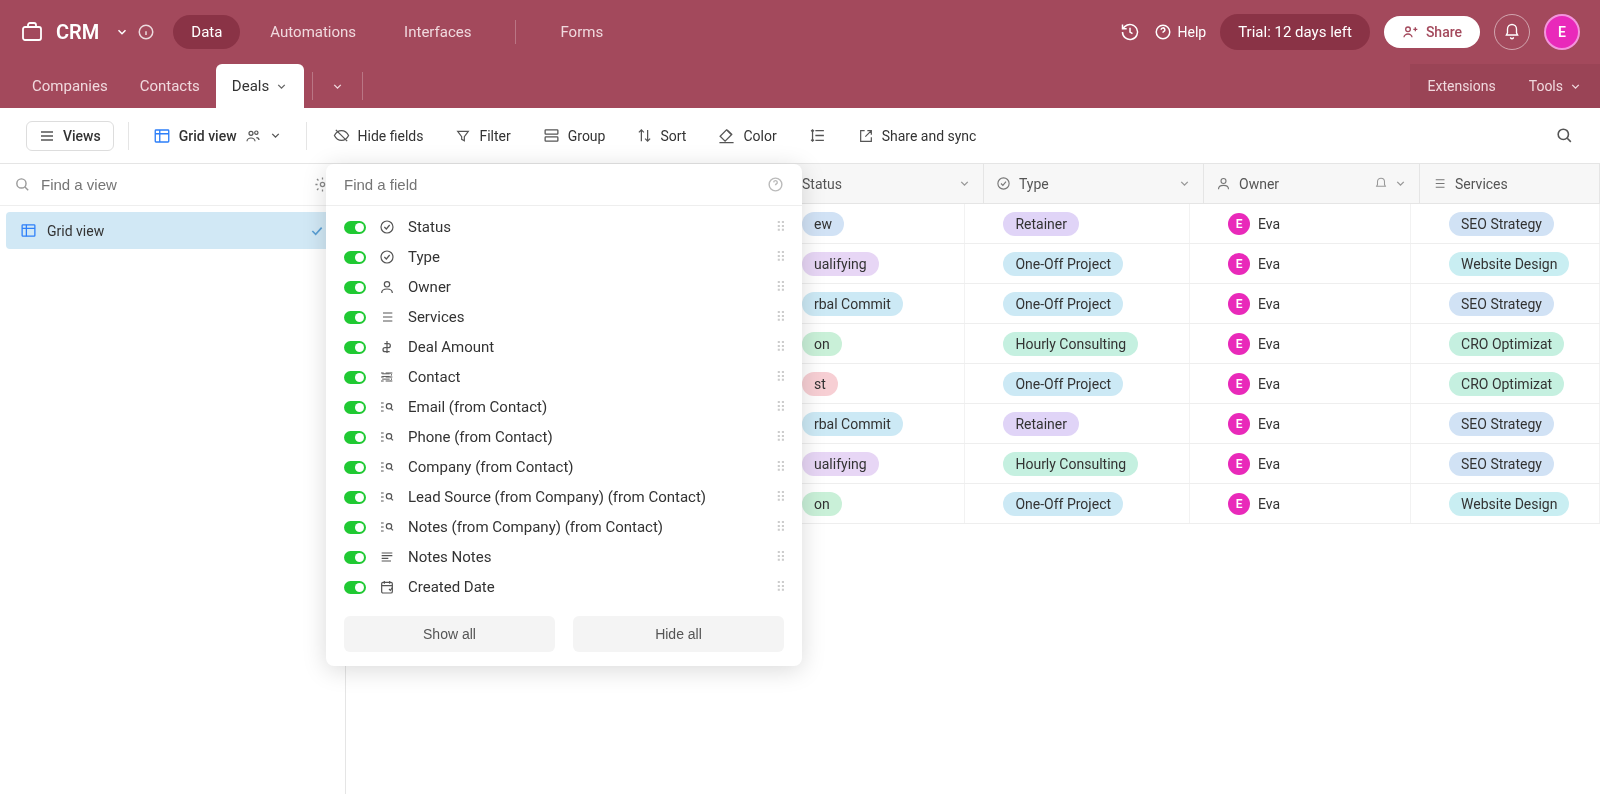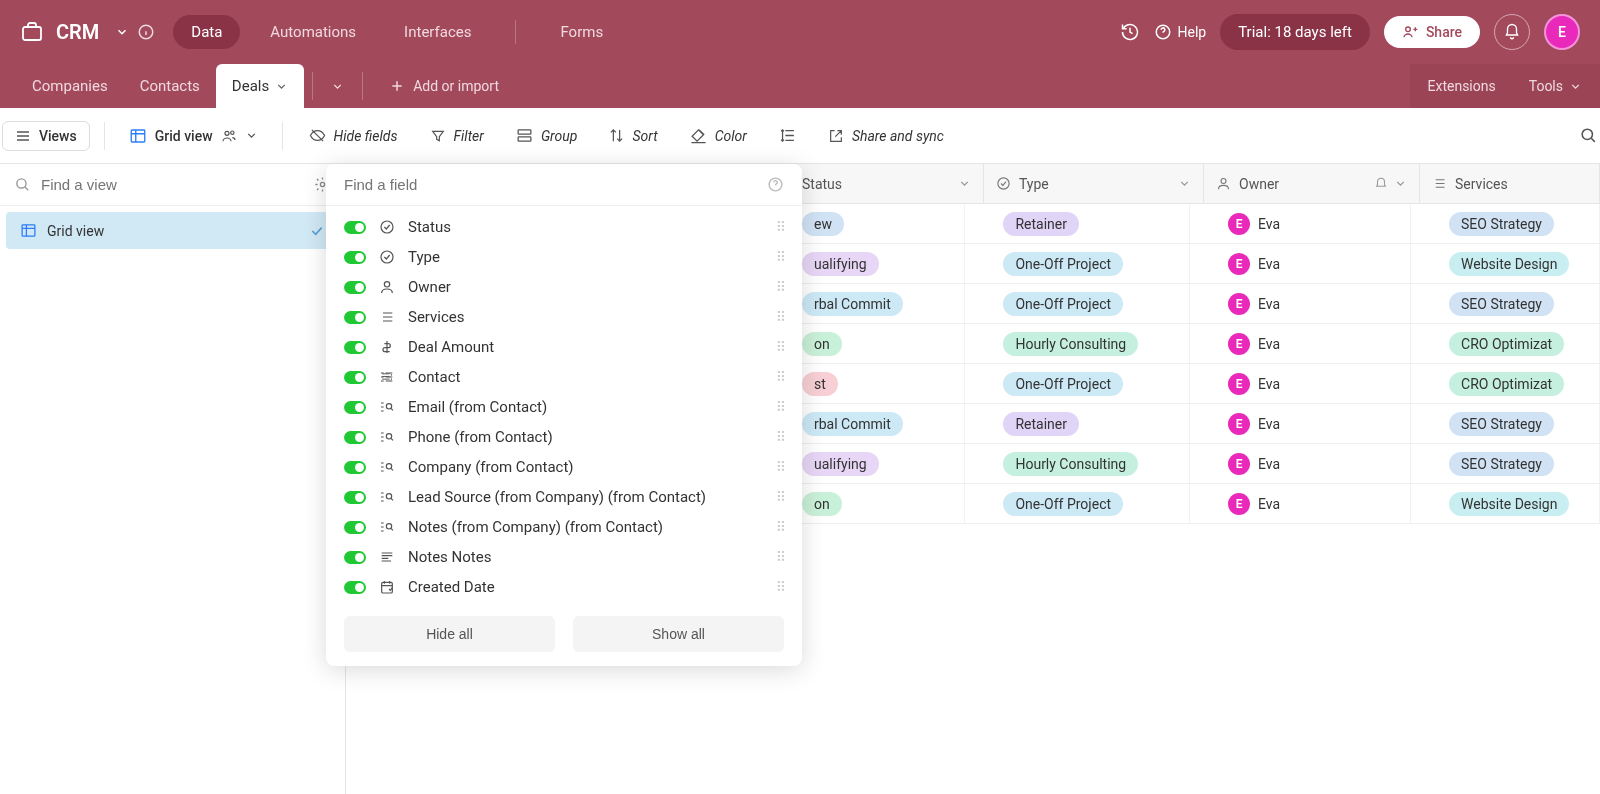--- a/index.html
+++ b/index.html
@@ -27,26 +27,26 @@
 .tabbar { background: #a3495c; height: 44px; display: flex; align-items: stretch; padding: 0 16px; color: #fff; }
 .table-tab { padding: 0 16px; display: flex; align-items: center; cursor: pointer; font-size: 15px; color: #f0d9de; }
 .table-tab.active { background: #fff; color: #333; border-radius: 6px 6px 0 0; }
 .table-tab .chev-sm { margin-left: 6px; }
 .tab-vsep { width: 1px; background: rgba(255,255,255,.25); margin: 8px 8px; }
 .add-import { display: flex; align-items: center; gap: 8px; padding: 0 14px; cursor: pointer; color: #f0d9de; margin-left: 4px; }
 .right-bar { margin-left: auto; display: flex; align-items: center; gap: 16px; background: #9a4456; padding: 0 18px; margin-right: -16px; }
 .right-link { cursor: pointer; color: #f0d9de; display: flex; align-items: center; gap: 6px; }
 
 
-.toolbar { height: 56px; border-bottom: 1px solid #e5e5e5; display: flex; align-items: center; padding: 0 2px; gap: 8px; background: #fff; }
+.toolbar { height: 56px; border-bottom: 1px solid #e5e5e5; display: flex; align-items: center; padding: 0 26px; gap: 8px; background: #fff; }
 .views-btn { display: flex; align-items: center; gap: 8px; padding: 6px 12px; border: 1px solid #ddd; border-radius: 6px; cursor: pointer; font-weight: 500; color: #333; }
 .tool-sep { width: 1px; height: 28px; background: #e5e5e5; margin: 0 6px; }
 .gridview-btn { display: flex; align-items: center; gap: 8px; padding: 6px 10px; cursor: pointer; color: #333; font-weight: 500; }
 .grid-icon { color: #2d7ff9; }
-.tool-btn { display: flex; align-items: center; gap: 8px; padding: 6px 12px; cursor: pointer; color: #333; border-radius: 4px; font-style: italic; }
+.tool-btn { display: flex; align-items: center; gap: 8px; padding: 6px 12px; cursor: pointer; color: #333; border-radius: 4px; }
 .toolbar-right { margin-left: auto; display: flex; gap: 10px; align-items: center; }
 
 
 .main { display: flex; height: calc(100vh - 164px); position: relative; }
 .sidebar { width: 346px; border-right: 1px solid #e5e5e5; background: #fff; display: flex; flex-direction: column; }
 .find-view { padding: 12px 14px; border-bottom: 1px solid #eee; display: flex; align-items: center; gap: 10px; color: #888; }
 .find-view input { border: none; outline: none; flex: 1; font-size: 15px; color: #333; }
 .gear { margin-left: auto; color: #888; cursor: pointer; }
 .view-item { display: flex; align-items: center; gap: 10px; padding: 10px 14px; background: #d1e8f5; margin: 6px; border-radius: 4px; cursor: pointer; }
 .view-item .check { margin-left: auto; color: #5a9fd4; }
@@ -125,21 +125,21 @@
           <path d="M12 7v5l3 2"></path>
         </svg>
       </span>
     <div class="help-btn">
       <svg width="18" height="18" viewBox="0 0 24 24" fill="none" stroke="#fff" stroke-width="2">
           <circle cx="12" cy="12" r="9"></circle>
           <path d="M9.5 9a2.5 2.5 0 1 1 3.5 2.3c-.8.4-1 1-1 1.7M12 17h.01"></path>
         </svg>
       <span>Help</span>
     </div>
-    <div class="trial-pill">Trial: 18 days left</div>
+    <div class="trial-pill">Trial: 12 days left</div>
     <div class="share-pill">
       <svg width="16" height="16" viewBox="0 0 24 24" fill="none" stroke="#a3495c" stroke-width="2">
           <circle cx="9" cy="8" r="3.5"></circle>
           <path d="M3 20c0-3 3-5 6-5s6 2 6 5"></path>
           <path d="M17 8h6M20 5v6"></path>
         </svg>
       <span>Share</span>
     </div>
     <div class="icon-btn ring">
         <svg width="18" height="18" viewBox="0 0 24 24" fill="none" stroke="#fff" stroke-width="1.8">
@@ -162,26 +162,20 @@
         </svg>
       </span>
   </div>
   <div class="tab-vsep"></div>
   <div class="table-tab" style="padding:0 10px">
       <svg width="13" height="13" viewBox="0 0 24 24" fill="none" stroke="#f0d9de" stroke-width="2.5">
         <path d="M6 9l6 6 6-6"></path>
       </svg>
     </div>
   <div class="tab-vsep"></div>
-  <div class="add-import">
-    <svg width="16" height="16" viewBox="0 0 24 24" fill="none" stroke="#f0d9de" stroke-width="2.2">
-        <path d="M12 5v14M5 12h14"></path>
-      </svg>
-    <span>Add or import</span>
-  </div>
   <div class="right-bar">
     <div class="right-link">Extensions</div>
     <div class="tab-vsep" style="margin:8px 0"></div>
     <div class="right-link">
       <span>Tools</span>
       <svg width="13" height="13" viewBox="0 0 24 24" fill="none" stroke="#f0d9de" stroke-width="2.5">
           <path d="M6 9l6 6 6-6"></path>
         </svg>
     </div>
   </div>
@@ -627,17 +621,17 @@
             <svg width="16" height="16" viewBox="0 0 24 24" fill="none" stroke="#555" stroke-width="1.8">
               <rect x="4" y="5" width="16" height="16" rx="2"></rect>
               <path d="M4 10h16M8 3v4M16 3v4M15 15l2 2 3-4"></path>
             </svg>
           </span>
           <span class="field-label">Created Date</span>
           <span class="drag-handle">⠿</span>
         </div>
       </div>
     <div class="pop-actions">
+      <button class="pop-btn">Show all</button>
       <button class="pop-btn">Hide all</button>
-      <button class="pop-btn">Show all</button>
     </div>
   </div>
 </div>
 
 </body></html>

